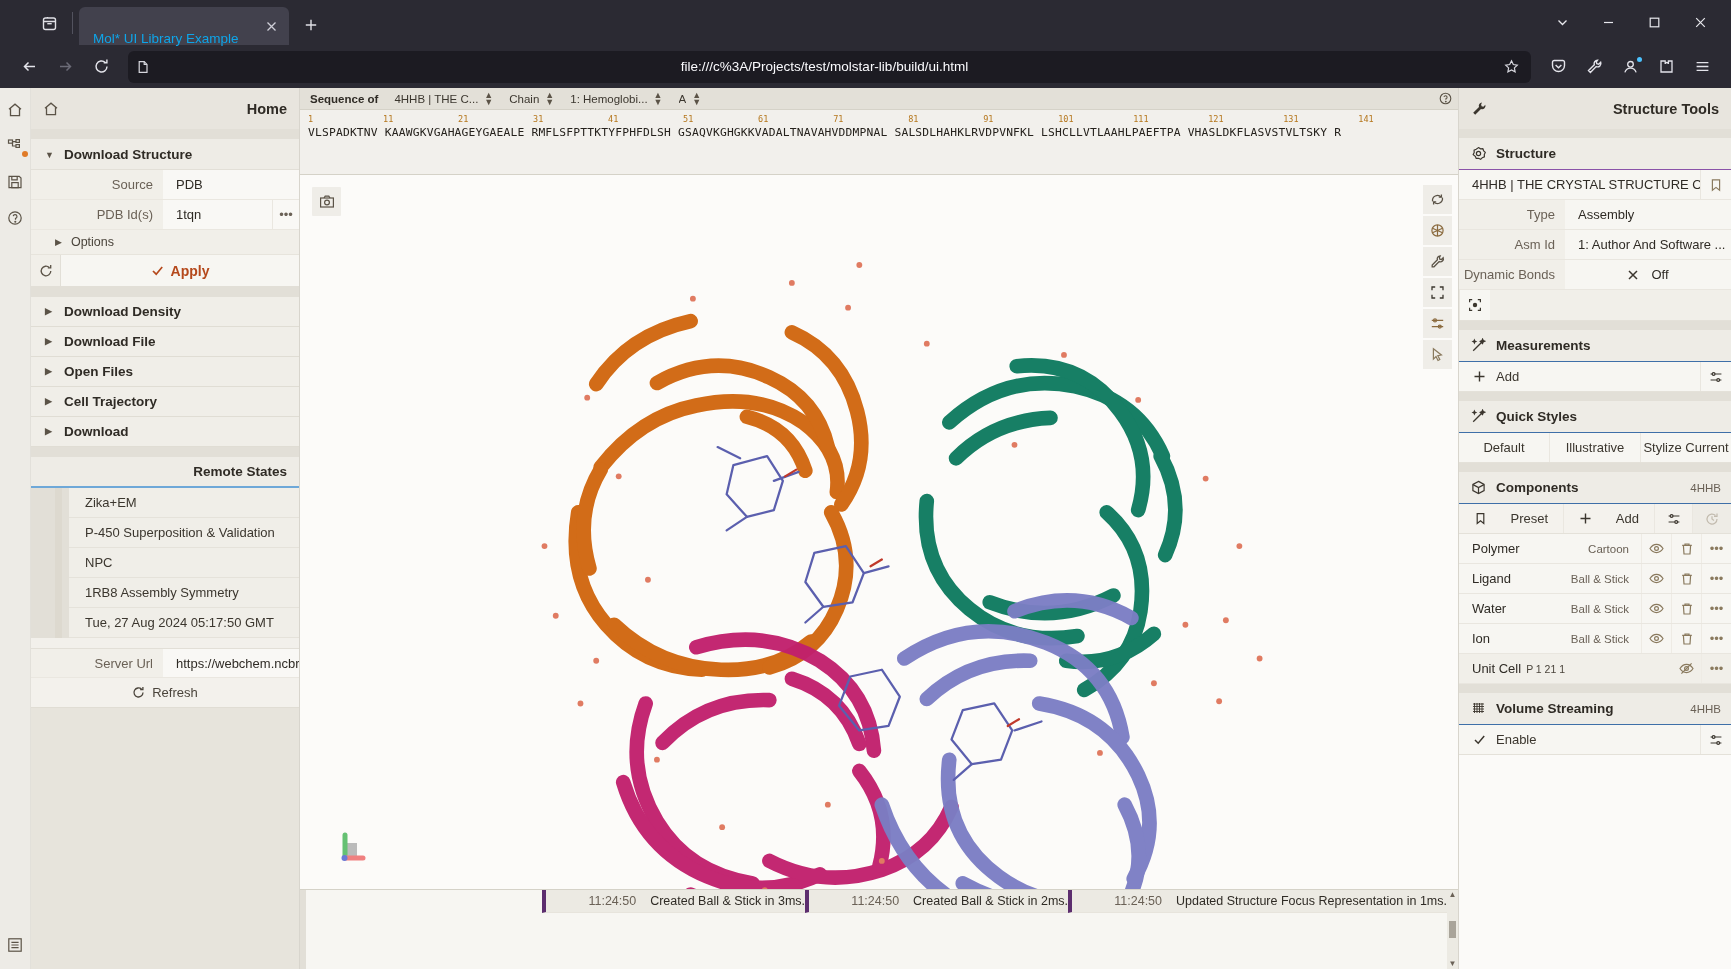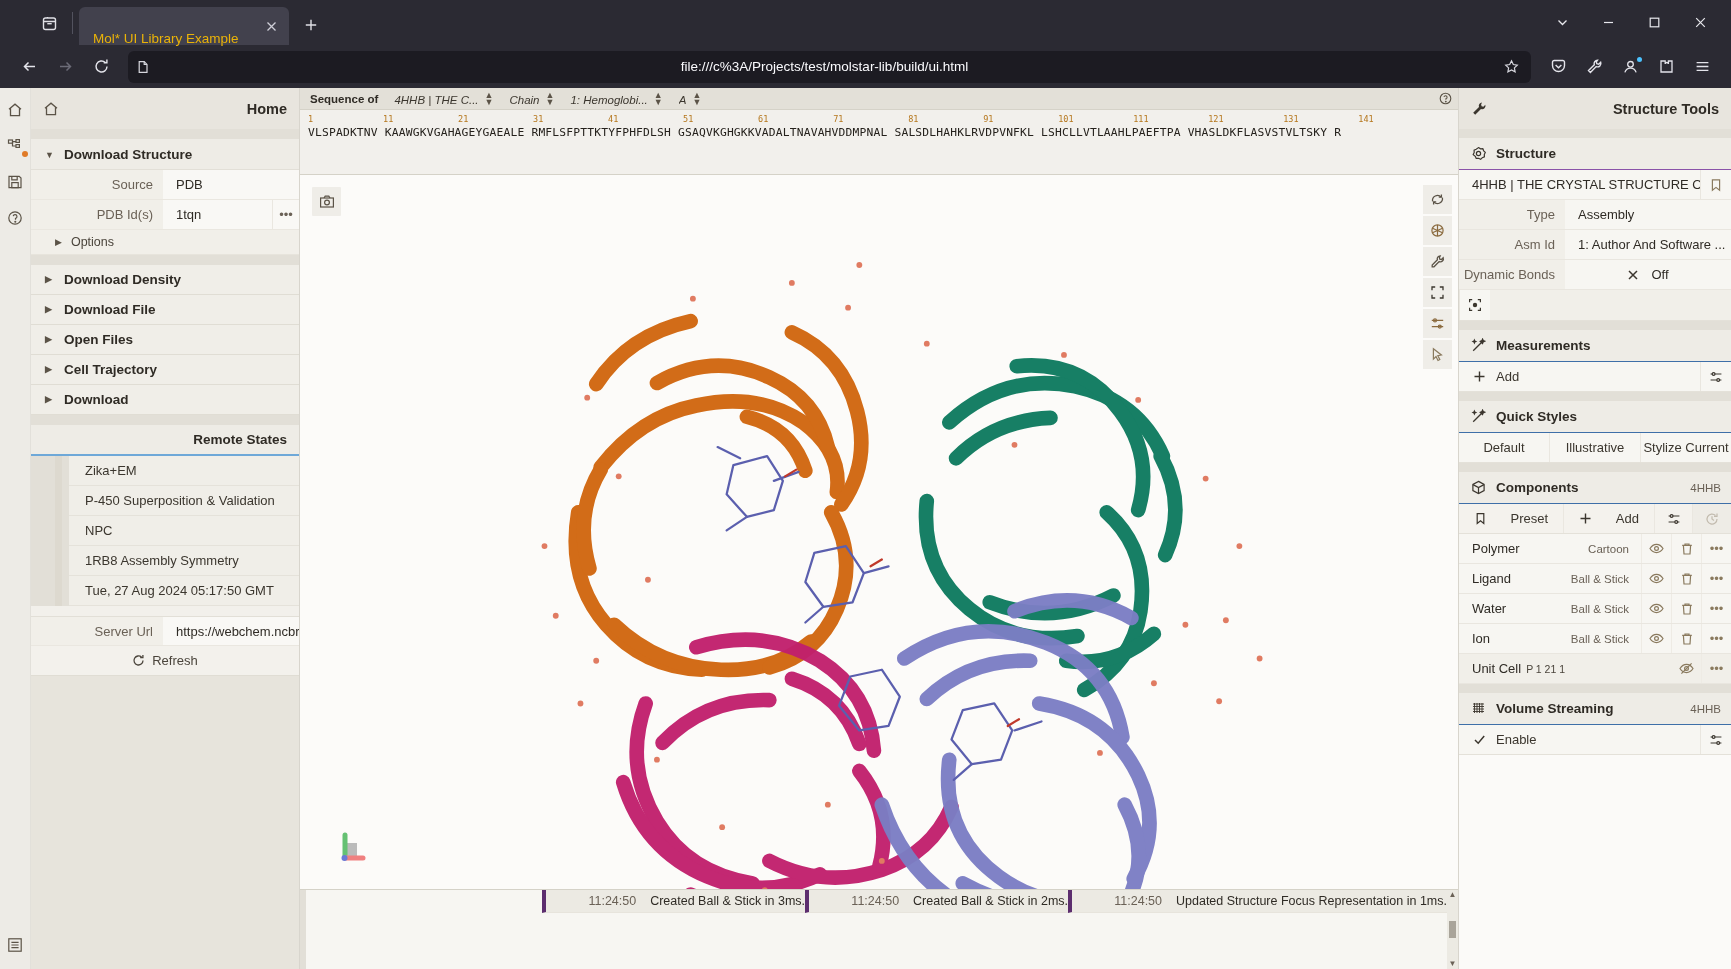--- a/index.html
+++ b/index.html
@@ -26,21 +26,21 @@
     width: 1px; height: 22px; background: #52525e;
     margin: 0 6px 11px 6px;
   }
   .tab {
     height: 38px; min-width: 210px; max-width: 230px;
     background: #42414d; border-radius: 6px 6px 0 0;
     display: flex; align-items: center; padding: 0 6px 0 14px;
     gap: 8px; position: relative;
   }
   .tab-title {
-    color: #eab308; font-size: 13.5px; white-space: nowrap;
+    color: #0ea5e9; font-size: 13.5px; white-space: nowrap;
     overflow: hidden; text-overflow: ellipsis; flex: 1; margin-top: 25px;
   }
   .tab-close {
     width: 24px; height: 24px; border-radius: 4px;
     display: flex; align-items: center; justify-content: center;
     color: #cfcfd8; font-size: 15px; line-height: 1;
   }
   .new-tab {
     width: 32px; height: 32px; margin: 0 0 4px 6px;
     display: flex; align-items: center; justify-content: center;
@@ -200,24 +200,23 @@
 
   
   .center { flex: 1; display: flex; flex-direction: column; min-width: 0; background: #fbfaf8; }
   .seq-bar {
     height: 22px; background: #e3e0d8; display: flex; align-items: center;
     padding: 0 6px 0 10px; gap: 0; flex: 0 0 22px;
     border-bottom: 1px solid #d5d2c8;
   }
   .seq-label { font-weight: bold; font-size: 11.5px; color: #2f2b25; margin-right: 16px; }
   .seq-select {
-    display: flex; align-items: flex-end; gap: 6px;
+    display: flex; align-items: center; gap: 6px;
     font-size: 11.5px; color: #3b362e; margin-right: 16px;
     max-width: 135px;
-    font-style: italic;
   }
   .seq-select .val { white-space: nowrap; overflow: hidden; text-overflow: ellipsis; }
   .updown { font-size: 9px; color: #5b5347; line-height: 0.9; display:flex; flex-direction:column; }
   .help-icon { margin-left: auto; color: #5b5347; display: flex; align-items: center; }
 
   .seq-body {
     height: 65px; flex: 0 0 65px; background: #f2f0ec;
     border-bottom: 1px solid #d5d2c8; padding: 4px 0 0 8px;
     position: relative; overflow: hidden;
   }
@@ -560,20 +559,36 @@
       <div class="ctl-value">PDB</div>
     </div>
     <div class="ctl-row">
       <div class="ctl-label">PDB Id(s)</div>
       <div class="ctl-value">1tqn</div>
       <div class="ctl-dots">•••</div>
     </div>
     <div class="opt-row">
       <span class="caret">▶</span>
       <span>Options</span>
+    </div>
+    <div class="apply-row">
+      <div class="apply-refresh">
+        <svg width="14" height="14" viewBox="0 0 14 14" stroke="#5b5347" stroke-width="1.3" fill="none">
+            <path d="M11.8 7a4.8 4.8 0 1 1-1.5-3.5"></path>
+            <path d="M11.7 1v2.9h-2.9"></path>
+          </svg>
+      </div>
+      <div class="apply-btn">
+        <span>
+          <svg width="13" height="13" viewBox="0 0 13 13" stroke="#b5491c" stroke-width="1.7" fill="none">
+              <path d="M2 7l3.2 3.2L11.2 3"></path>
+            </svg>
+        </span>
+        <span>Apply</span>
+      </div>
     </div>
 
     <div class="panel-gap"></div>
 
     <div class="collapsed-head">
       <span class="caret">▶</span>
       <span>Download Density</span>
     </div>
     <div class="collapsed-head">
       <span class="caret">▶</span>

